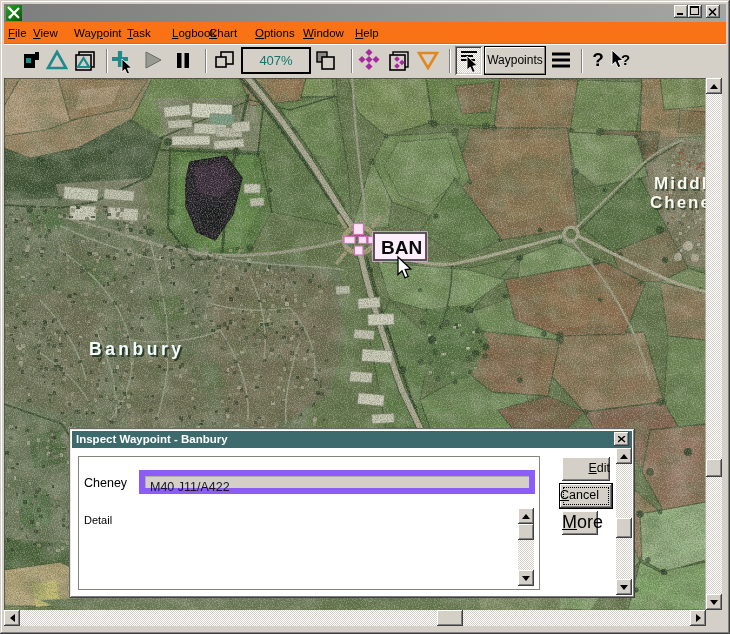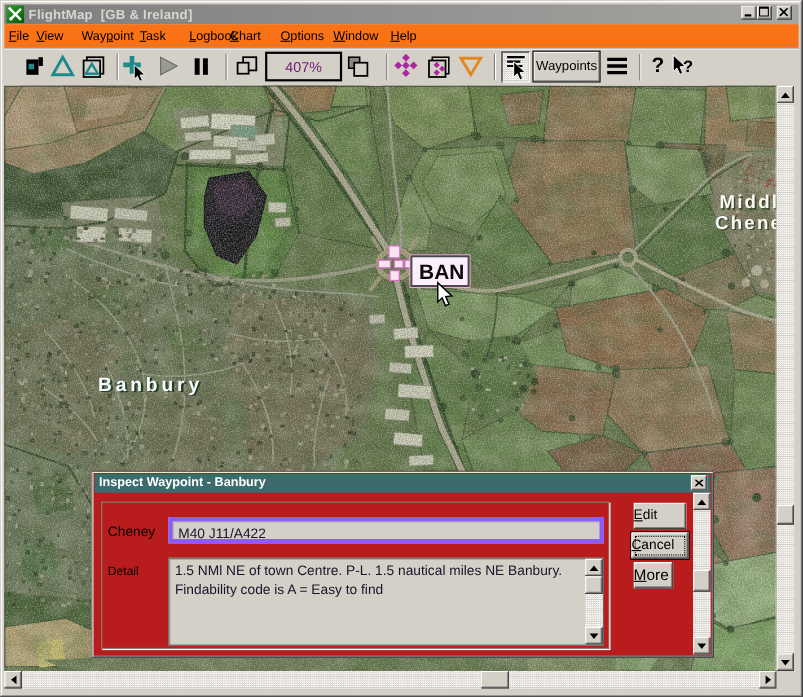--- a/index.html
+++ b/index.html
@@ -24,21 +24,20 @@
       <defs>
         <linearGradient id="gg" x1="0" y1="0" x2="1" y2="1">
           <stop offset="0" stop-color="#2aa52a"></stop>
           <stop offset="1" stop-color="#055505"></stop>
         </linearGradient>
       </defs>
       <path d="M2,2 L13,13 M13,3 L3,13" stroke="#fff" stroke-width="2.2"></path>
       <path d="M10,6 l3,-3" stroke="#e8ffe8" stroke-width="1"></path>
       <circle cx="4" cy="12" r="1.5" fill="#fff"></circle>
     </svg>
-<span style="color:#d9d6d0;font-weight:bold;font-size:12px;margin-left:4px;letter-spacing:0.2px">FlightMap&nbsp; [GB &amp; Ireland]</span>
 </div>
 <div class="btn abs" style="left:674px;top:5px;width:14px;height:13px">
     <div class="abs" style="left:3px;top:8px;width:6px;height:2px;background:#000"></div>
   </div>
 <div class="btn abs" style="left:688px;top:5px;width:14px;height:13px">
     <div class="abs" style="left:2px;top:1px;width:9px;height:9px;border:1px solid #000;border-top-width:2px"></div>
   </div>
 <div class="btn abs" style="left:706px;top:5px;width:14px;height:13px"><svg width="14" height="13">
       <path d="M3,2.5 L10,9.5 M10,2.5 L3,9.5" stroke="#000" stroke-width="1.6"></path>
     </svg></div>
@@ -79,21 +78,21 @@
     </svg>
     <svg class="abs" style="left:168px;top:5px" width="24" height="24" viewBox="0 0 24 24">
       <rect x="5" y="4" width="4.5" height="15" fill="#000"></rect>
       <rect x="12.5" y="4" width="4.5" height="15" fill="#000"></rect>
     </svg>
     <div class="sep" style="left:201px"></div>
     <svg class="abs" style="left:209px;top:5px" width="24" height="24" viewBox="0 0 24 24">
       <rect x="8" y="3" width="12" height="12" fill="none" stroke="#000" stroke-width="1.6"></rect>
       <rect x="3" y="8" width="10" height="10" fill="#d4d0c8" stroke="#000" stroke-width="1.6"></rect>
     </svg>
-    <div class="abs" style="left:237px;top:3px;width:70px;height:27px;border:2px solid #000;background:#d4d0c8;font-size:13px;color:#701a75;text-align:center;line-height:23px">407%</div>
+    <div class="abs" style="left:237px;top:3px;width:70px;height:27px;border:2px solid #000;background:#d4d0c8;font-size:13px;color:#0f766e;text-align:center;line-height:23px">407%</div>
     <svg class="abs" style="left:310px;top:5px" width="24" height="24" viewBox="0 0 24 24">
       <rect x="3" y="3" width="10" height="10" fill="#8a8a84" stroke="#000" stroke-width="1.4"></rect>
       <rect x="8" y="8" width="12" height="12" fill="#d4d0c8" stroke="#000" stroke-width="1.6"></rect>
     </svg>
     <div class="sep" style="left:347px"></div>
     <svg class="abs" style="left:354px;top:5px" width="24" height="24" viewBox="0 0 24 24">
       <g fill="#a828a0">
         <rect x="8.5" y="1" width="5" height="5" transform="rotate(45 11 3.5)"></rect>
         <rect x="8.5" y="15" width="5" height="5" transform="rotate(45 11 17.5)"></rect>
         <rect x="1.5" y="8" width="5" height="5" transform="rotate(45 4 10.5)"></rect>
@@ -1928,51 +1927,50 @@
 <div class="abs checker" style="left:4px;top:610px;width:702px;height:16px"></div>
 <div class="sb-btn" style="left:4px;top:610px;width:16px;height:16px">
     <div class="tri-lf"></div>
   </div>
 <div class="sb-btn" style="left:690px;top:610px;width:16px;height:16px">
     <div class="tri-rt"></div>
   </div>
 <div class="sb-btn" style="left:437px;top:610px;width:26px;height:16px"></div>
 <div class="abs" style="left:706px;top:610px;width:16px;height:16px;background:#d4d0c8"></div>
 
-<div class="abs" style="left:83px;top:428px;width:566px;height:170px;background:#b91c1c;box-shadow:inset 1px 1px 0 #6a6a6a,inset -1px -1px 0 #404040,inset 2px 2px 0 #e9e7e1,inset -2px -2px 0 #808080">
+<div class="abs" style="left:69px;top:428px;width:566px;height:170px;background:#ffffff;box-shadow:inset 1px 1px 0 #6a6a6a,inset -1px -1px 0 #404040,inset 2px 2px 0 #e9e7e1,inset -2px -2px 0 #808080">
   <div class="abs" style="left:3px;top:3px;width:560px;height:17px;background:#3d6b6d;color:#fff;font-size:11.5px;font-weight:bold;line-height:17px;padding-left:4px">Inspect Waypoint - Banbury</div>
   <div class="btn abs" style="left:545px;top:4px;width:15px;height:14px;display:flex;align-items:center;justify-content:center">
       <svg width="8" height="7">
         <path d="M0,0 L7,6 M7,0 L0,6" stroke="#000" stroke-width="1.4"></path>
       </svg>
     </div>
 
   <div class="abs checker" style="left:547px;top:20px;width:16px;height:147px"></div>
   <div class="sb-btn" style="left:547px;top:20px;width:16px;height:16px">
       <div class="tri-up"></div>
     </div>
   <div class="sb-btn" style="left:547px;top:151px;width:16px;height:16px">
       <div class="tri-dn"></div>
     </div>
   <div class="sb-btn" style="left:547px;top:90px;width:16px;height:20px"></div>
 
   <div class="abs" style="left:9px;top:28px;width:462px;height:134px;border:1px solid #87857a;box-shadow:1px 1px 0 #fff"></div>
 
   <span class="abs" style="left:15px;top:48px;font-size:12.5px">Cheney</span>
-  <div class="abs" style="left:70px;top:42px;width:396px;height:24px;border:4px solid #8b5cf6;box-shadow:inset 1px 1px 0 #b0ada4;background:#d4d0c8;font-size:12.5px;line-height:22px;padding-left:5px;color:#14142a">M40 J11/A422</div>
+  <div class="abs" style="left:70px;top:42px;width:396px;height:24px;border:6px solid #8b5cf6;box-shadow:inset 1px 1px 0 #b0ada4;background:#d4d0c8;font-size:12.5px;line-height:22px;padding-left:5px;color:#14142a">M40 J11/A422</div>
 
   <span class="abs" style="left:15px;top:86px;font-size:11px">Detail</span>
-  <div class="abs" style="left:70px;top:79px;width:396px;height:80px;border:1px solid #5f5f5f;box-shadow:inset 1px 1px 0 #b0ada4;background:#d4d0c8;font-size:12.5px;color:#14142a;padding:3px 20px 0 5px;line-height:17px">1.5 NMl NE of town Centre. P-L. 1.5 nautical miles NE Banbury. Findability code is A = Easy to find</div>
   <div class="abs checker" style="left:449px;top:80px;width:16px;height:78px"></div>
   <div class="sb-btn" style="left:449px;top:80px;width:16px;height:16px">
       <div class="tri-up"></div>
     </div>
   <div class="sb-btn" style="left:449px;top:142px;width:16px;height:16px">
       <div class="tri-dn"></div>
     </div>
   <div class="sb-btn" style="left:449px;top:96px;width:16px;height:16px"></div>
 
-  <div class="btn abs" style="left:493px;top:29px;width:48px;height:24px;font-size:12.5px;text-align:left;line-height:23px"><u>E</u>dit</div>
+  <div class="btn abs" style="left:493px;top:29px;width:48px;height:24px;font-size:12.5px;text-align:right;line-height:23px"><u>E</u>dit</div>
   <div class="abs" style="left:490px;top:55px;width:54px;height:26px;border:1px solid #000">
       <div class="btn abs" style="left:0;top:0;width:52px;height:24px;font-size:12.5px;text-align:left;line-height:23px;outline:1px dotted #000;outline-offset:-4px"><u>C</u>ancel</div>
     </div>
-  <div class="btn abs" style="left:493px;top:83px;width:36px;height:24px;font-size:14px;line-height:23px"><u>M</u>ore</div>
+  <div class="btn abs" style="left:493px;top:83px;width:36px;height:24px;font-size:18px;line-height:23px"><u>M</u>ore</div>
 </div>
 
 </body></html>

